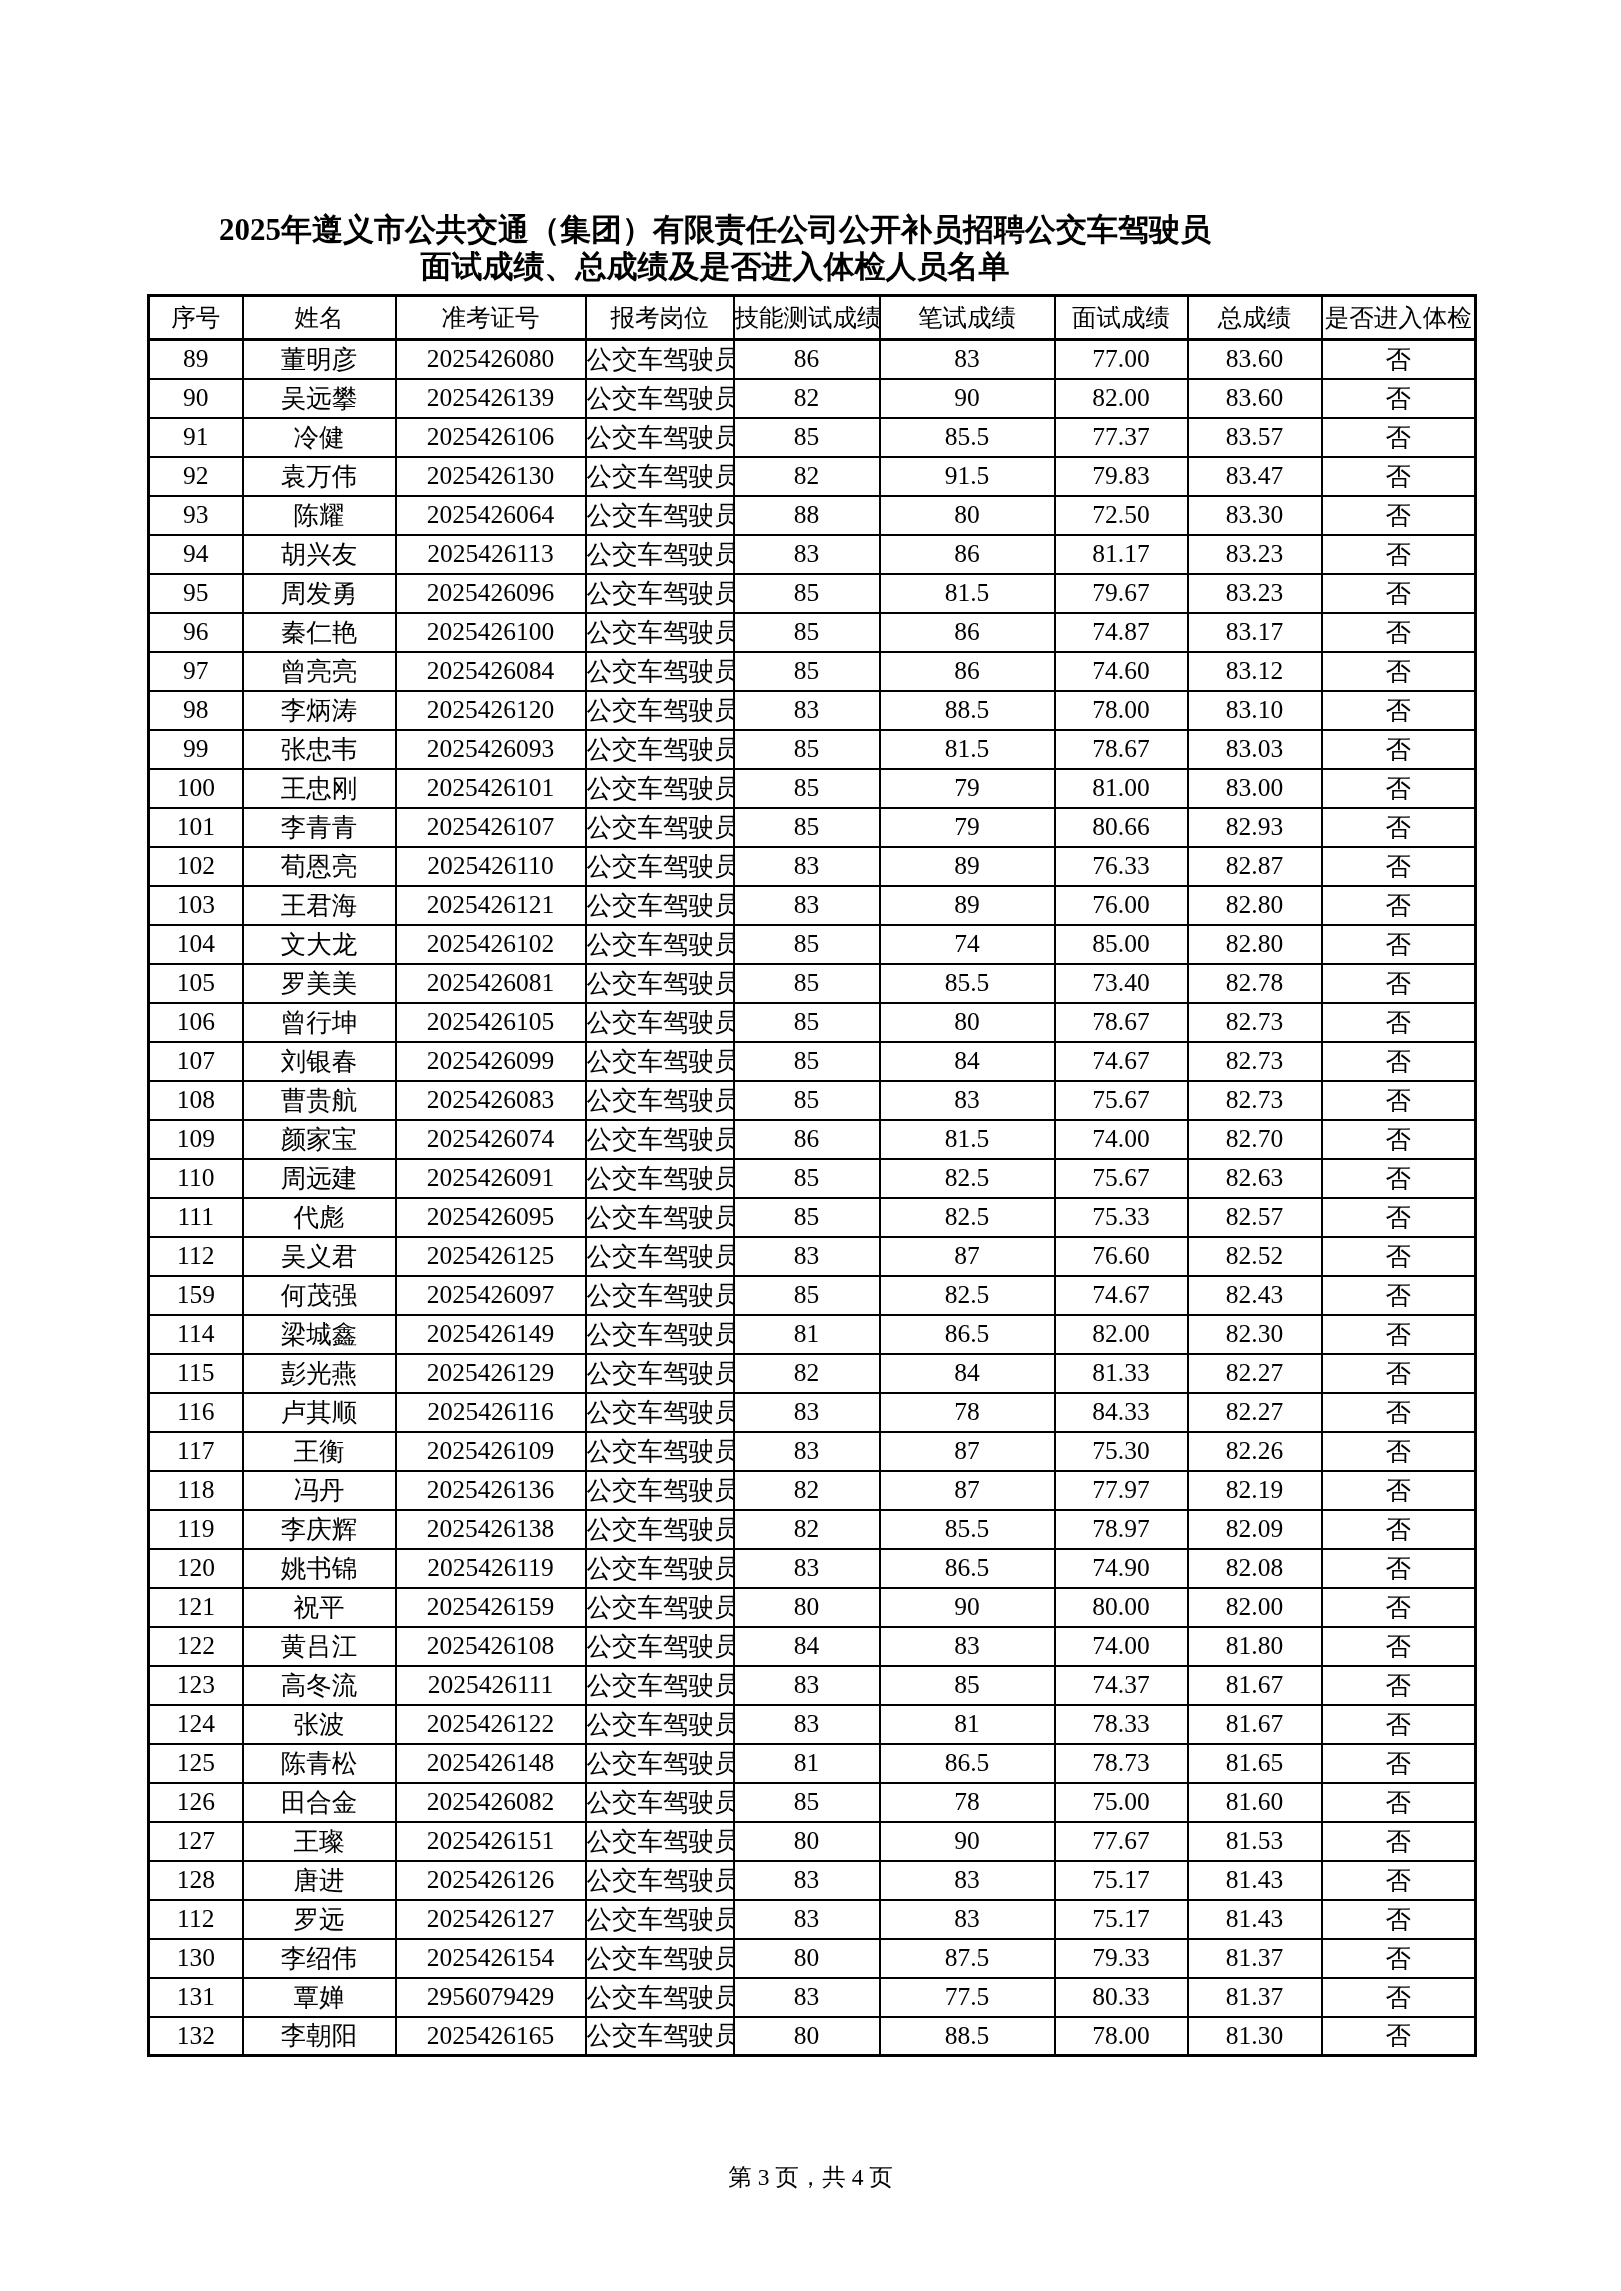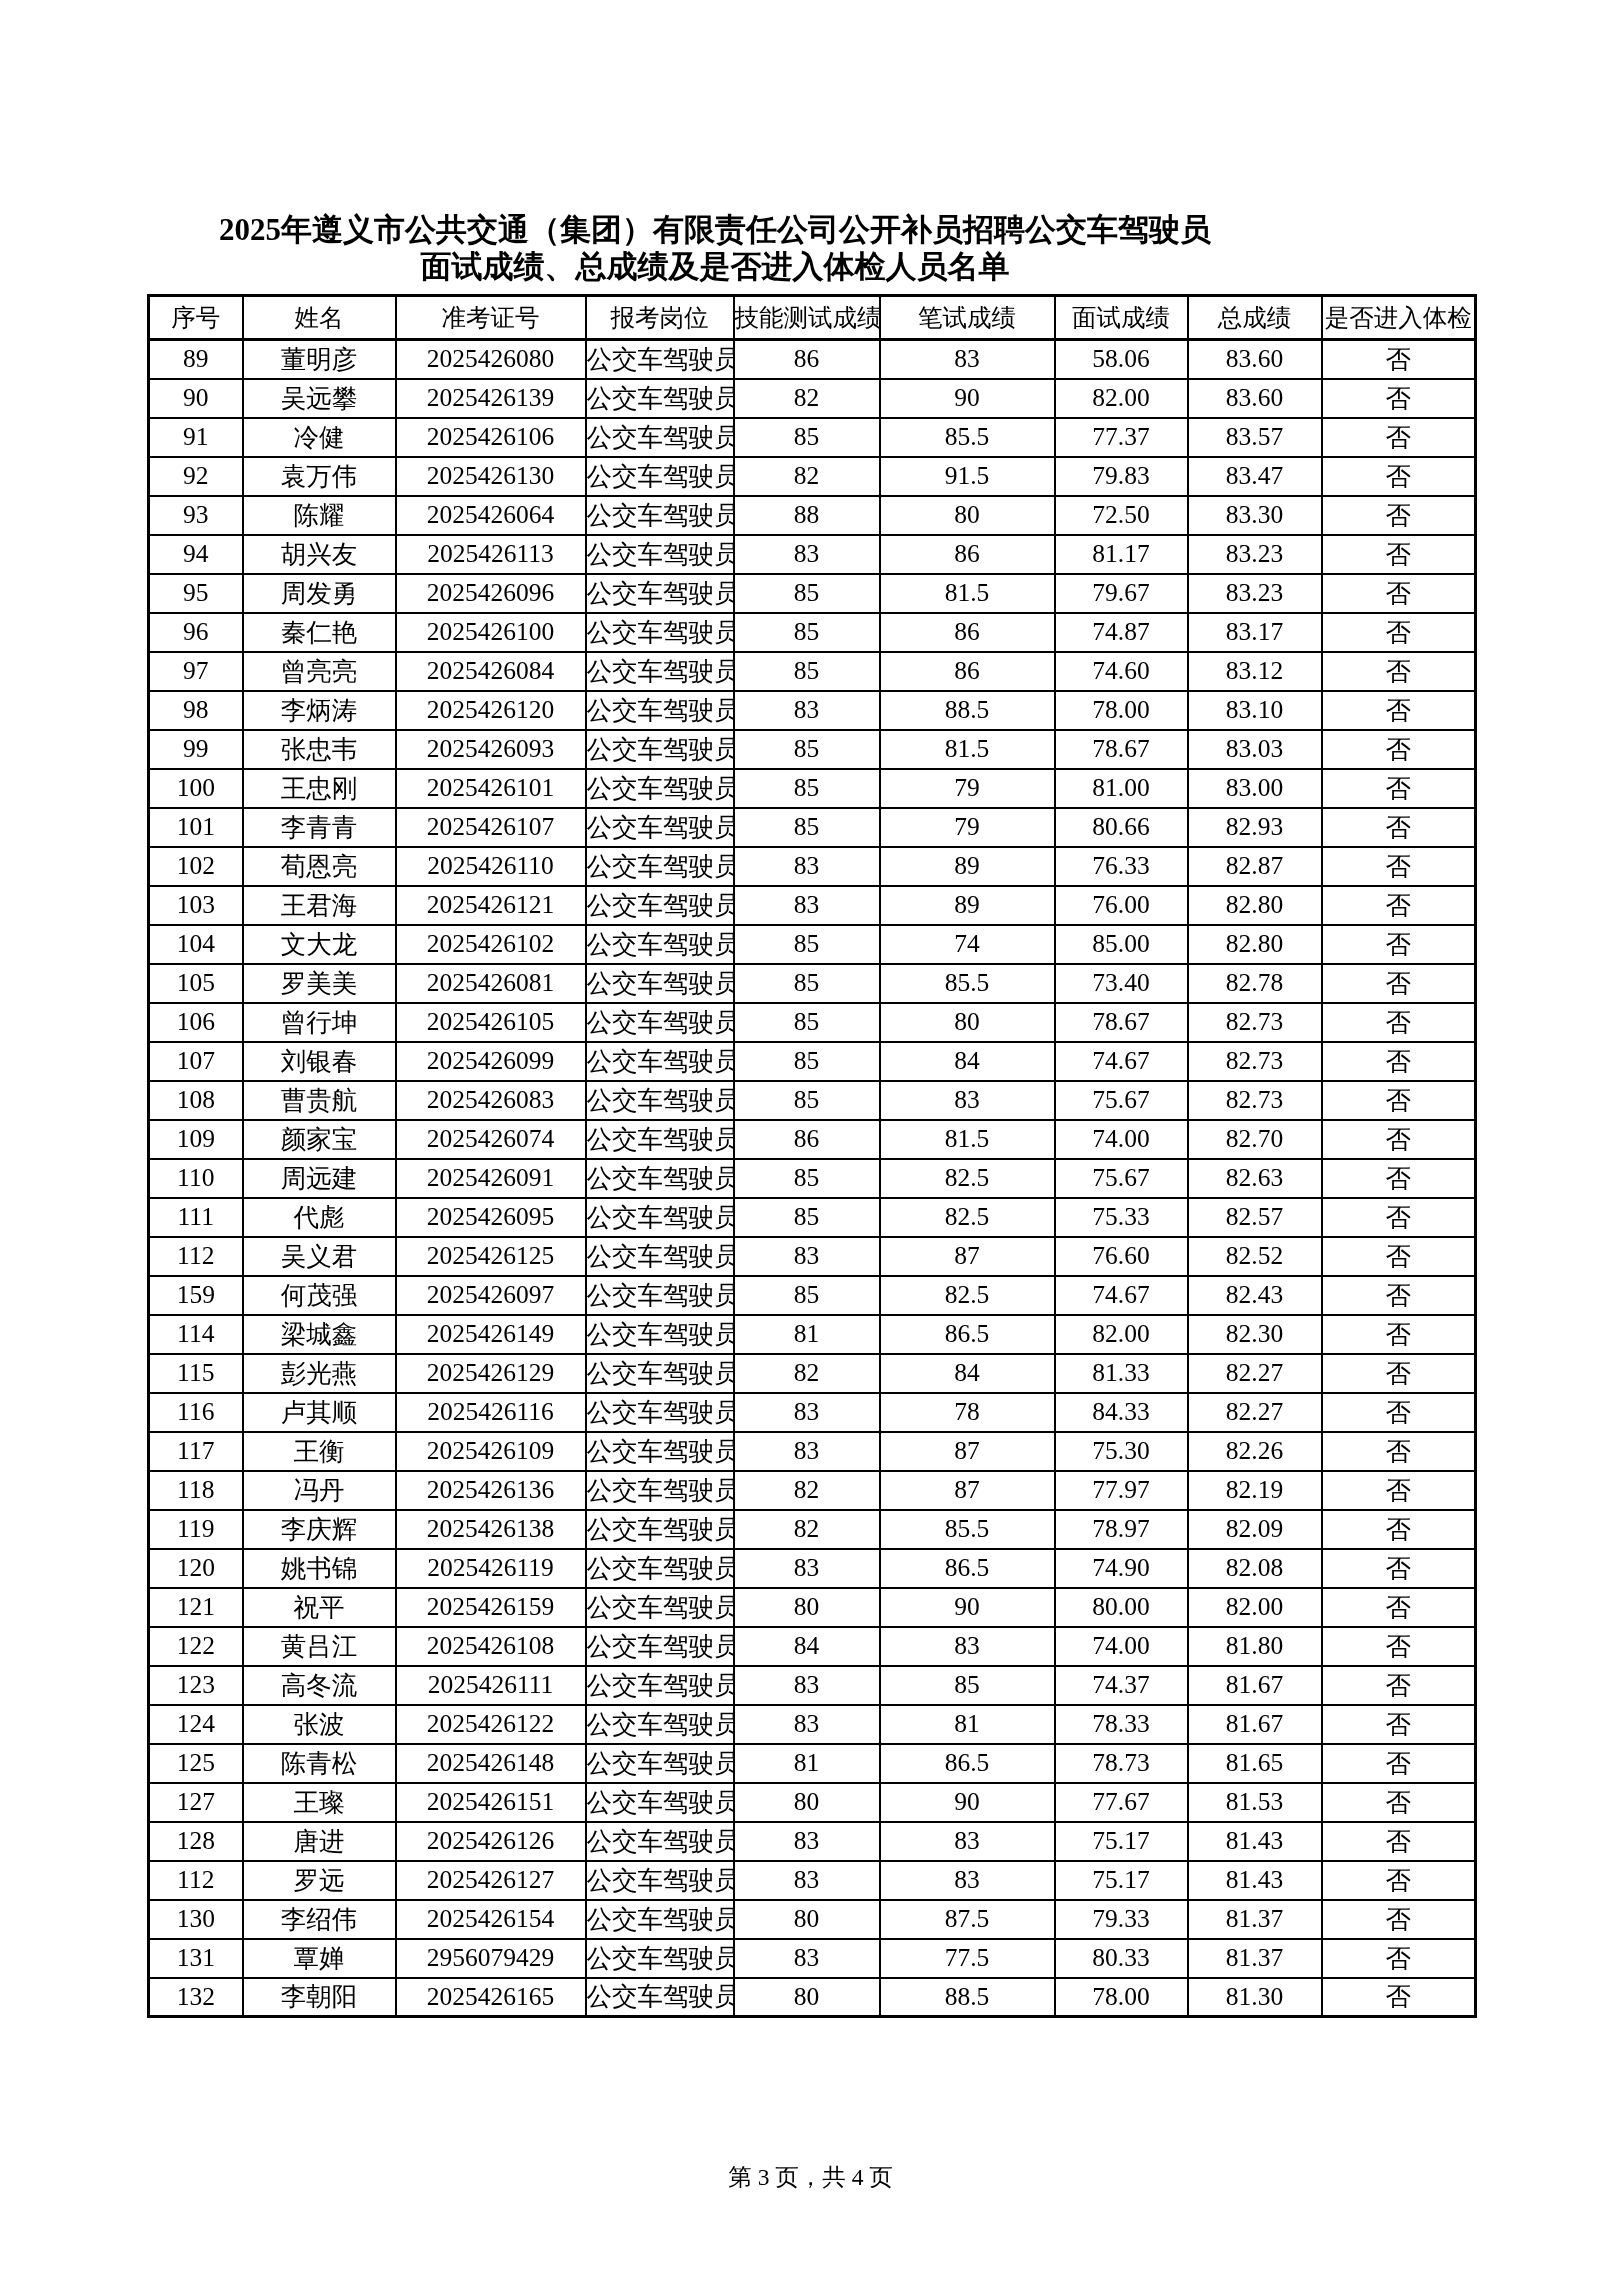--- a/index.html
+++ b/index.html
@@ -95,21 +95,21 @@
         </tr>
     </thead>
     <tbody>
         <tr>
           <td>89</td>
           <td>董明彦</td>
           <td>2025426080</td>
           <td>公交车驾驶员</td>
           <td>86</td>
           <td>83</td>
-          <td>58.06</td>
+          <td>77.00</td>
           <td>83.60</td>
           <td>否</td>
         </tr>
         <tr>
           <td>90</td>
           <td>吴远攀</td>
           <td>2025426139</td>
           <td>公交车驾驶员</td>
           <td>82</td>
           <td>90</td>
@@ -496,20 +496,31 @@
           <td>陈青松</td>
           <td>2025426148</td>
           <td>公交车驾驶员</td>
           <td>81</td>
           <td>86.5</td>
           <td>78.73</td>
           <td>81.65</td>
           <td>否</td>
         </tr>
         <tr>
+          <td>126</td>
+          <td>田合金</td>
+          <td>2025426082</td>
+          <td>公交车驾驶员</td>
+          <td>85</td>
+          <td>78</td>
+          <td>75.00</td>
+          <td>81.60</td>
+          <td>否</td>
+        </tr>
+        <tr>
           <td>127</td>
           <td>王璨</td>
           <td>2025426151</td>
           <td>公交车驾驶员</td>
           <td>80</td>
           <td>90</td>
           <td>77.67</td>
           <td>81.53</td>
           <td>否</td>
         </tr>

